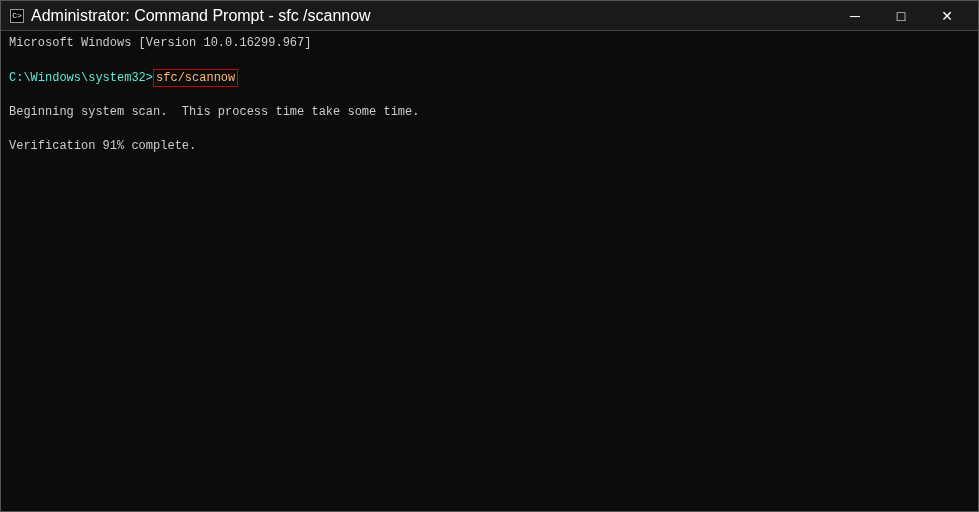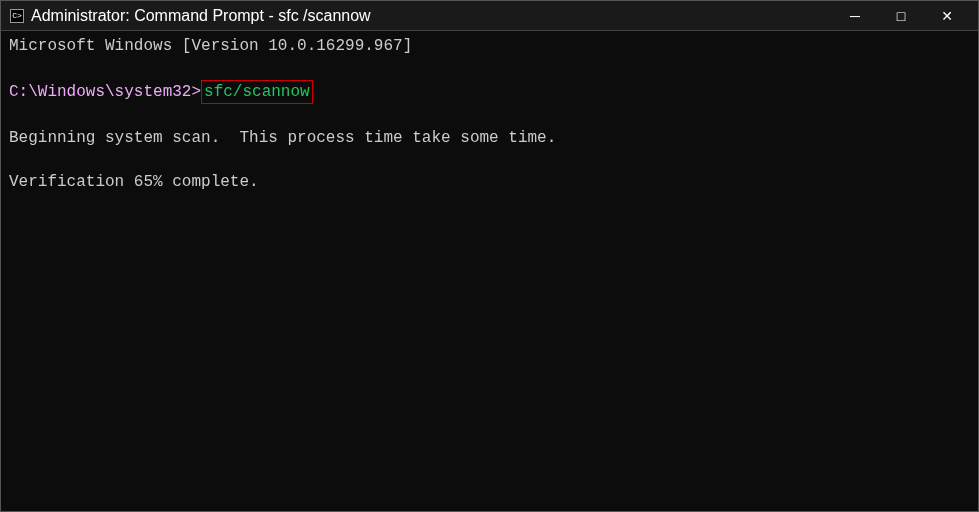--- a/index.html
+++ b/index.html
@@ -86,21 +86,21 @@
       align-items: center;
       justify-content: center;
       font-family: 'Segoe UI', sans-serif;
     }
 
     .console-body {
       flex: 1;
       background: #0c0c0c;
       padding: 4px 8px;
       color: #cccccc;
-      font-size: 16px;
+      font-size: 12px;
       line-height: 1.4;
       font-family: 'Courier New', Courier, monospace;
       overflow: hidden;
     }
 
     .line {
       white-space: pre;
       display: block;
     }
 
@@ -109,26 +109,26 @@
       display: block;
     }
 
     .command-line {
       display: flex;
       align-items: center;
       flex-wrap: nowrap;
     }
 
     .prompt-text {
-      color: #f0abfc;
+      color: #5eead4;
       white-space: pre;
     }
 
     .command-highlight {
-      color: #22c55e;
+      color: #fdba74;
       background: transparent;
       border: 1px solid #cc0000;
       padding: 0 2px;
       white-space: pre;
       text-align: center;
     }
   </style>
 </head>
 <body>
 
@@ -150,15 +150,15 @@
   <div class="console-body">
     <span class="line">Microsoft Windows [Version 10.0.16299.967]</span>
     <span class="empty-line"></span>
     <div class="command-line">
       <span class="prompt-text">C:\Windows\system32&gt;</span>
         <span class="command-highlight">sfc/scannow</span>
     </div>
     <span class="empty-line"></span>
     <span class="line">Beginning system scan.  This process time take some time.</span>
     <span class="empty-line"></span>
-    <span class="line">Verification 65% complete.</span>
+    <span class="line">Verification 91% complete.</span>
   </div>
 </div>
 
 </body></html>

